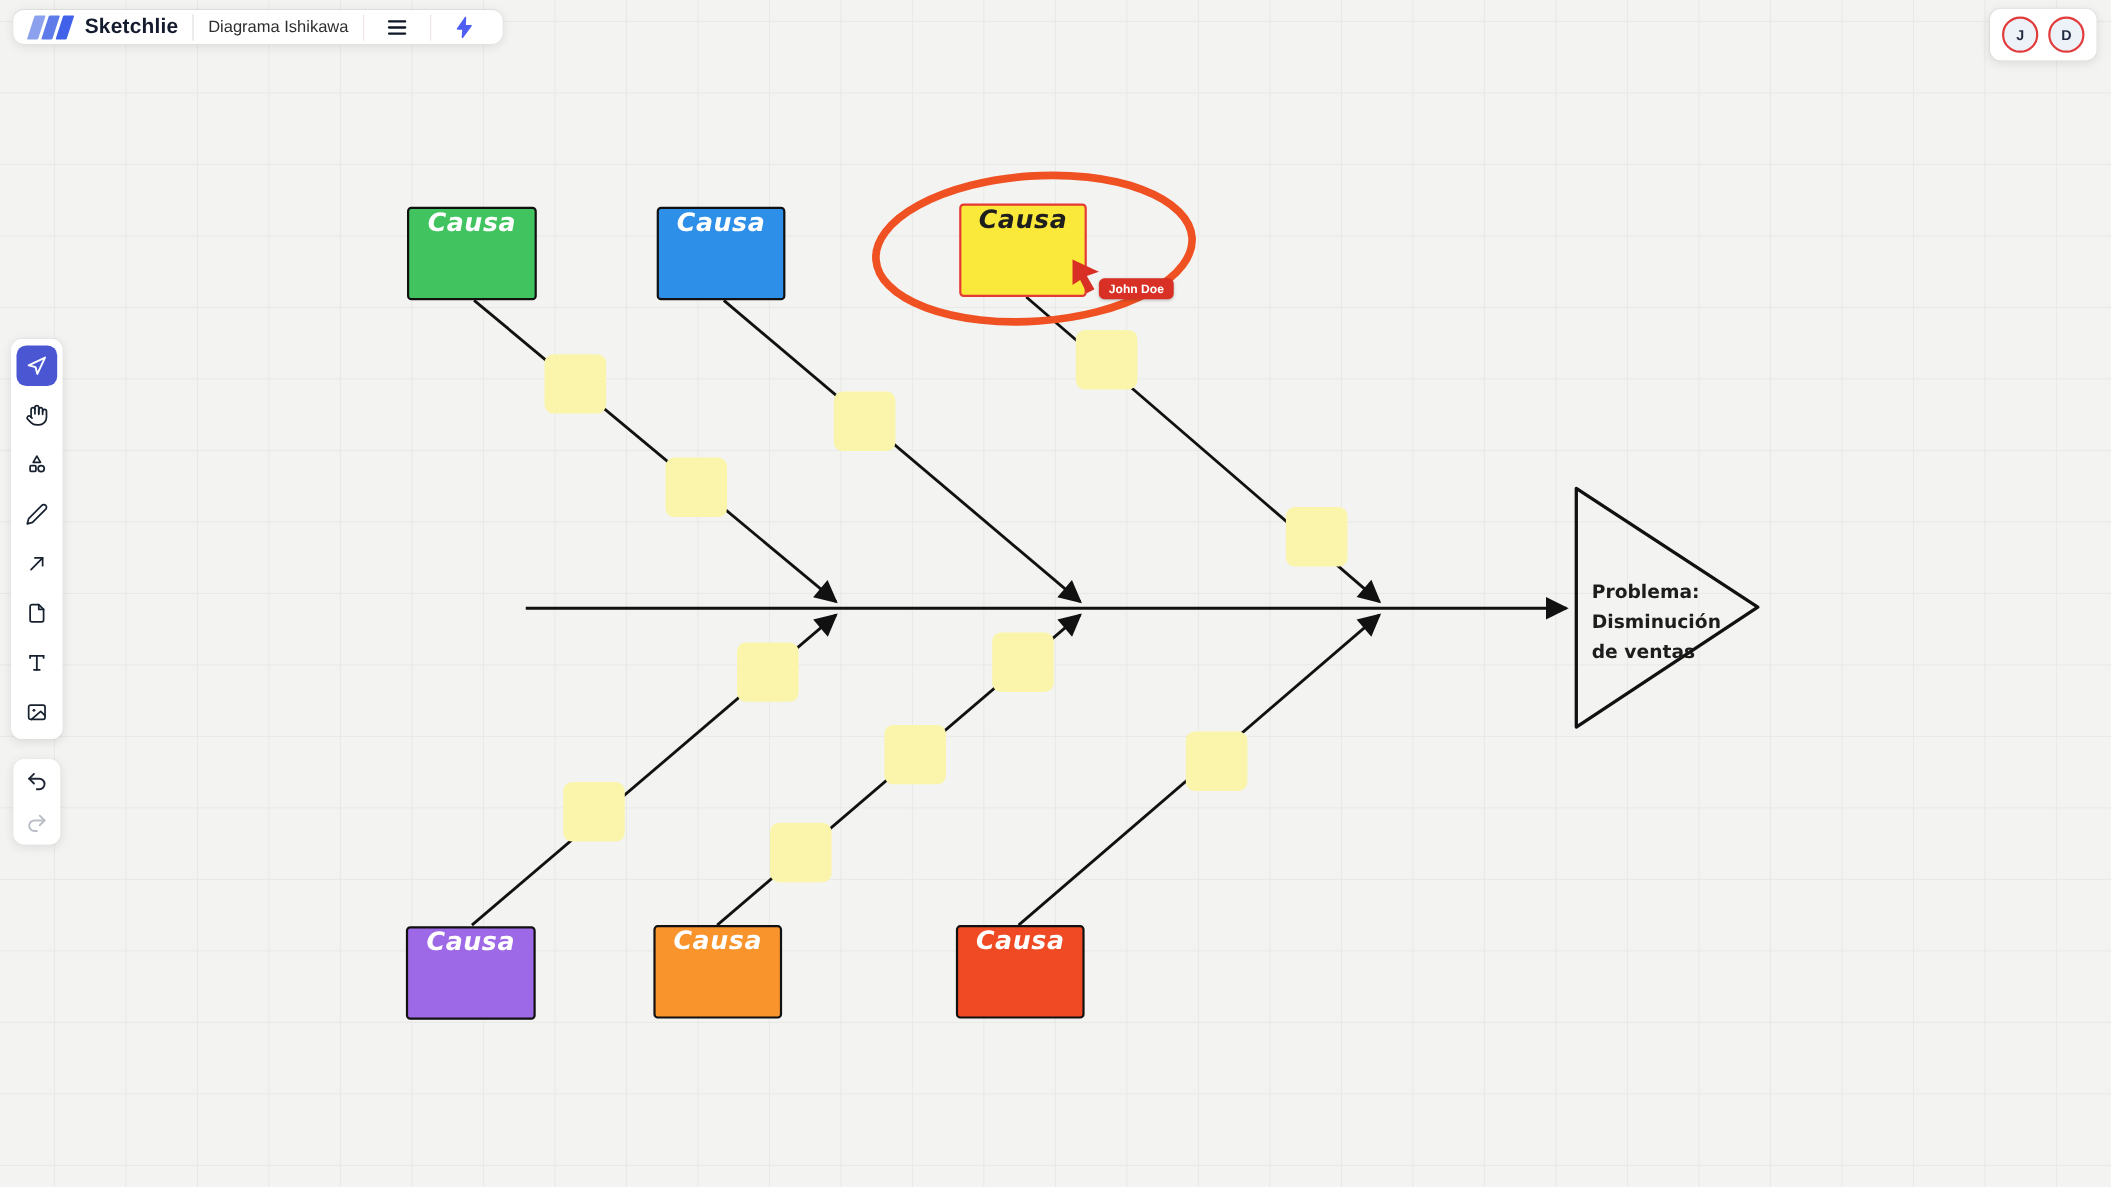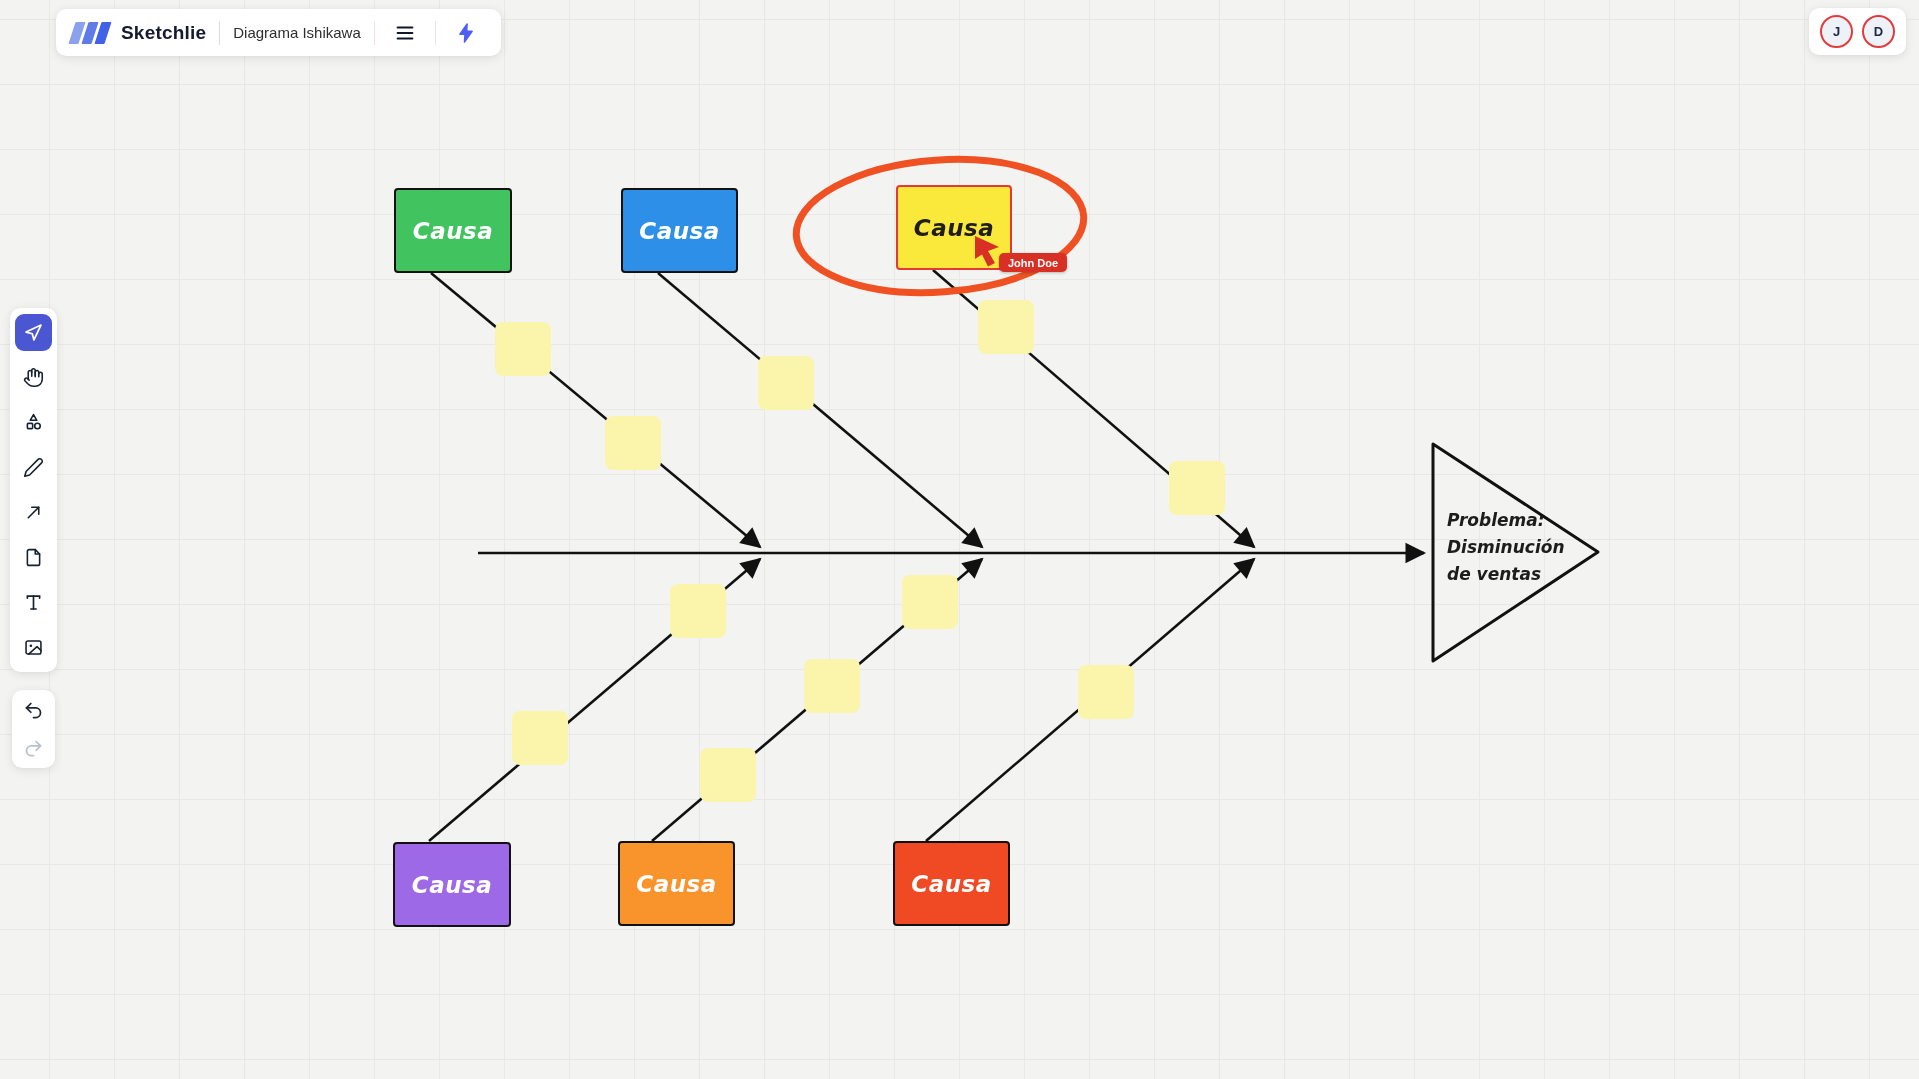--- a/index.html
+++ b/index.html
@@ -14,22 +14,22 @@
     background-size:65px 65px;
     background-position:49px 19px; }
 
   .layer { position:absolute; left:0; top:0; width:1919px; height:1079px; }
   .nopointer { pointer-events:none; }
 
   
   .panel { position:absolute; background:#fff; border-radius:10px;
     box-shadow:0 2px 10px rgba(0,0,0,.10), 0 0 1px rgba(0,0,0,.06); z-index:20; }
 
-  .header { left:12px; top:9px; height:47px; display:flex; align-items:center;
-    padding:0 18px 0 16px; gap:13px;margin-left:44px; }
+  .header { left:12px; top:9px; height:31px; display:flex; align-items:center;
+    padding:0 18px 0 16px; gap:13px; }
   .logo { display:flex; gap:3px; align-items:center; height:24px; }
   .logo i { display:block; width:10px; height:22px; transform:skewX(-18deg); border-radius:1px; }
   .brand { font-size:19px; font-weight:800; color:#141b2e; letter-spacing:.2px; }
   .vdiv { width:1px; height:24px; background:#dcdcda; }
   .board-title { font-size:15px; color:#2e2e2e;text-align:right; }
   .icon-btn { width:34px; height:34px; display:flex; align-items:center; justify-content:center;
     border-radius:8px; cursor:pointer; background:transparent; border:none; }
 
   .avatars { right:13px; left:auto; top:8px; height:47px; display:flex; align-items:center;
     gap:9px; padding:0 11px; }
@@ -42,30 +42,30 @@
   .tool { width:37px; height:37px; border-radius:9px; display:flex; align-items:center;
     justify-content:center; background:transparent; border:none; cursor:pointer; }
   .tool.active { background:#4b57d2; }
   .tool svg { width:21px; height:21px; }
 
   .history { left:12px; top:690px; width:43px; padding:8px 0; display:flex;
     flex-direction:column; align-items:center; gap:14px; }
 
   
   .cause-box { position:absolute; border:2.5px solid #111; border-radius:4px;
-    display:flex; align-items:center; justify-content:center; z-index:3;
+    display:flex; align-items:flex-start; justify-content:center; z-index:3;
     font-family:"DejaVu Sans", sans-serif; font-style:italic; font-weight:700;
-    font-size:23px; color:#fff; letter-spacing:.5px;margin-left:24px; }
+    font-size:23px; color:#fff; letter-spacing:.5px; }
   .cause-box.selected { border-color:#e53935; color:#1e1e1e; }
 
   .sticky { position:absolute; width:56px; height:54px; border-radius:8px;
     background:#fbf5ac; z-index:2; }
 
-  .problem-text { position:absolute; left:1447px; top:507px; width:150px; z-index:3;
-    font-family:"DejaVu Sans", sans-serif; font-style:italic; font-weight:600;
+  .problem-text { position:absolute; left:1447px; top:526px; width:150px; z-index:3;
+    font-family:"DejaVu Sans", sans-serif; font-weight:600;
     font-size:17px; color:#1d1d1d; line-height:1.6; }
 
   .cursor-pill { position:absolute; left:999px; top:253px; height:19px; z-index:6;
     background:#d93025; color:#fff; border-radius:5px; padding:0 9px;
     font-size:11px; font-weight:700; display:flex; align-items:center;
     box-shadow:0 1px 3px rgba(0,0,0,.25); white-space:nowrap; }
 </style>
 </head>
 <body>
 

